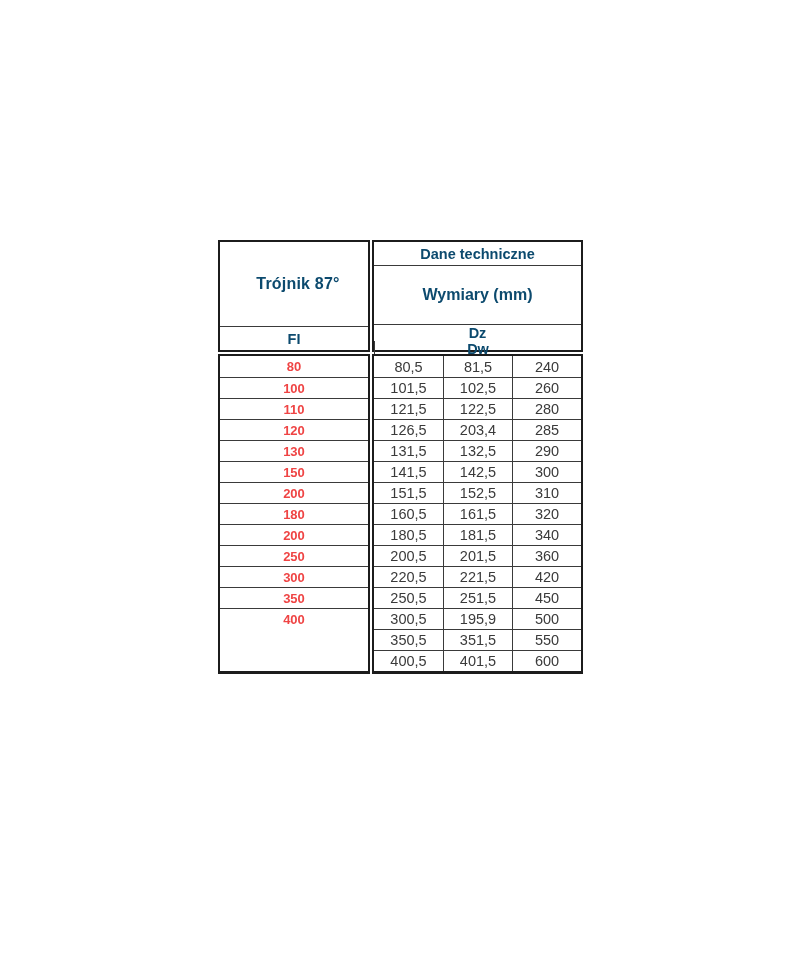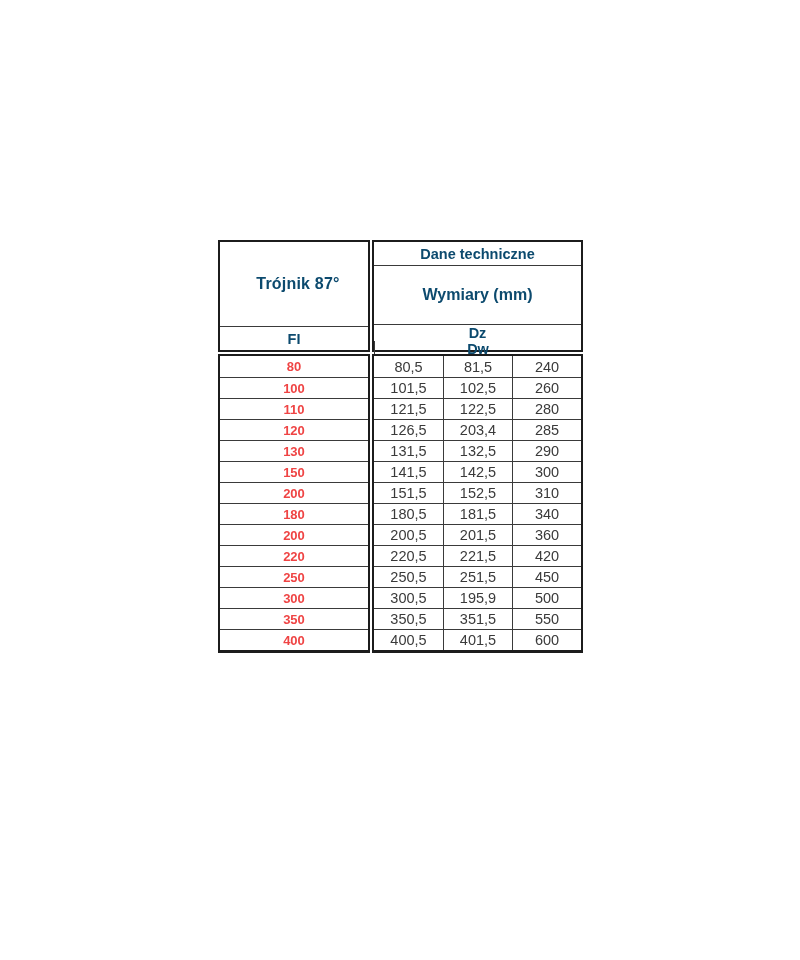--- a/index.html
+++ b/index.html
@@ -78,21 +78,20 @@
     <div class="block block-c">
         <div class="row fi-row">80</div>
         <div class="row fi-row">100</div>
         <div class="row fi-row">110</div>
         <div class="row fi-row">120</div>
         <div class="row fi-row">130</div>
         <div class="row fi-row">150</div>
         <div class="row fi-row">200</div>
         <div class="row fi-row">180</div>
         <div class="row fi-row">200</div>
-        <div class="row fi-row">220</div>
         <div class="row fi-row">250</div>
         <div class="row fi-row">300</div>
         <div class="row fi-row">350</div>
         <div class="row fi-row">400</div>
       </div>
 
     <div class="block block-d">
         <div class="row d-row">
         <div class="cell val">80,5</div>
         <div class="cell val sep">81,5</div>
@@ -122,20 +121,25 @@
         <div class="cell val">141,5</div>
         <div class="cell val sep">142,5</div>
         <div class="cell val sep">300</div>
       </div>
         <div class="row d-row">
         <div class="cell val">151,5</div>
         <div class="cell val sep">152,5</div>
         <div class="cell val sep">310</div>
       </div>
         <div class="row d-row">
+        <div class="cell val">160,5</div>
+        <div class="cell val sep">161,5</div>
+        <div class="cell val sep">320</div>
+      </div>
+        <div class="row d-row">
         <div class="cell val">180,5</div>
         <div class="cell val sep">181,5</div>
         <div class="cell val sep">340</div>
       </div>
         <div class="row d-row">
         <div class="cell val">200,5</div>
         <div class="cell val sep">201,5</div>
         <div class="cell val sep">360</div>
       </div>
         <div class="row d-row">

